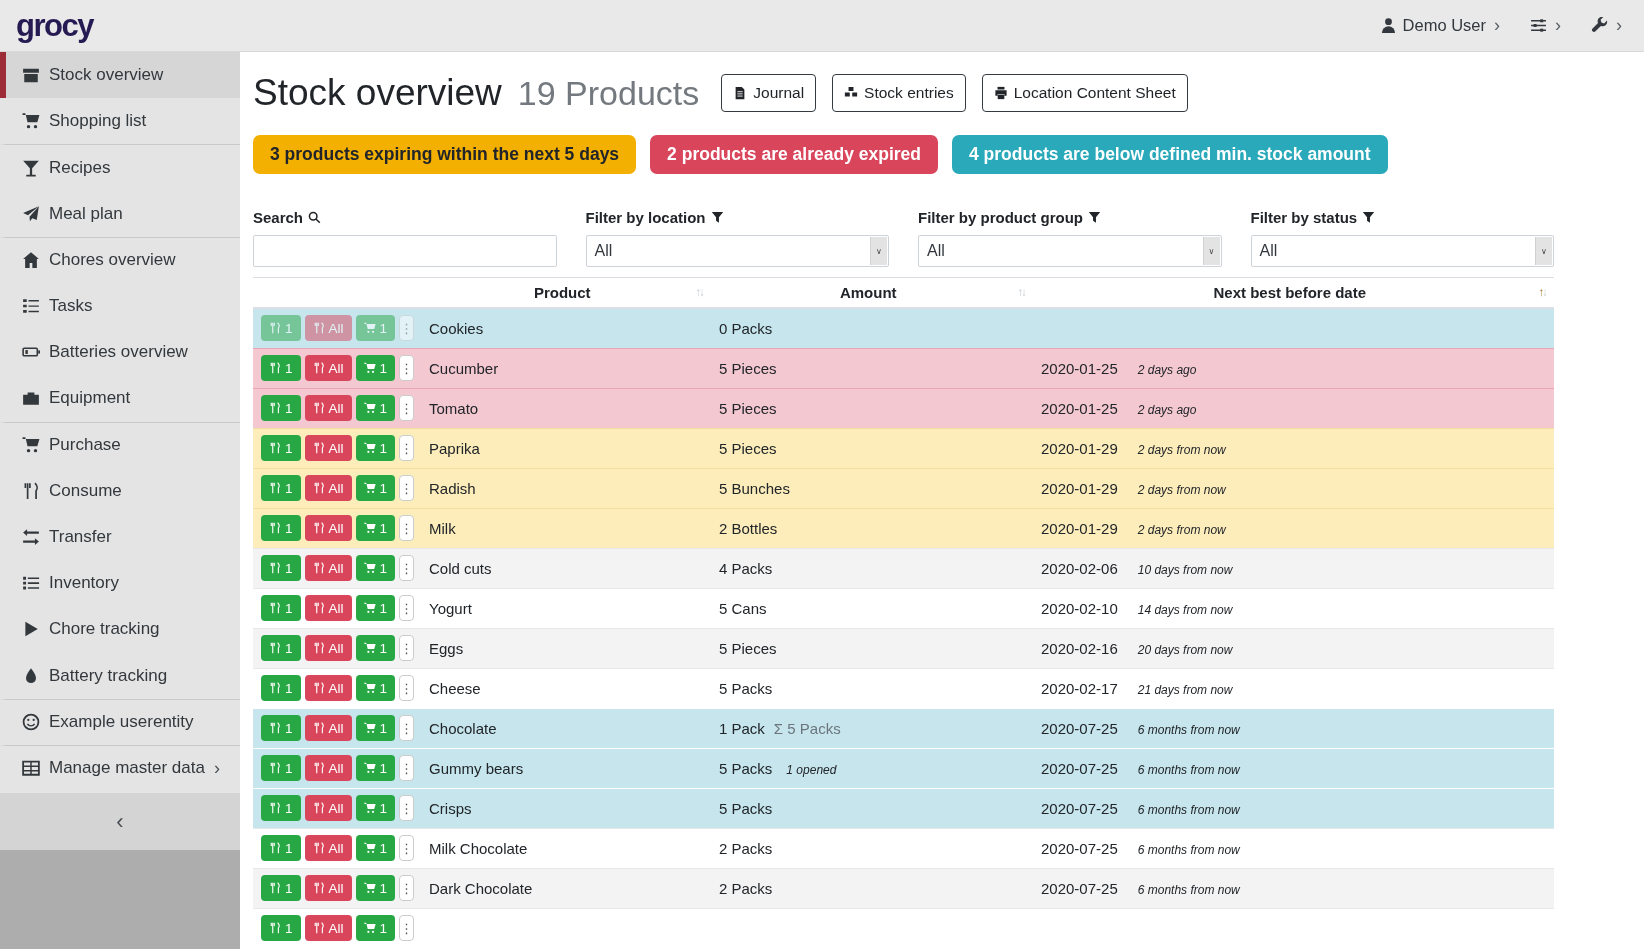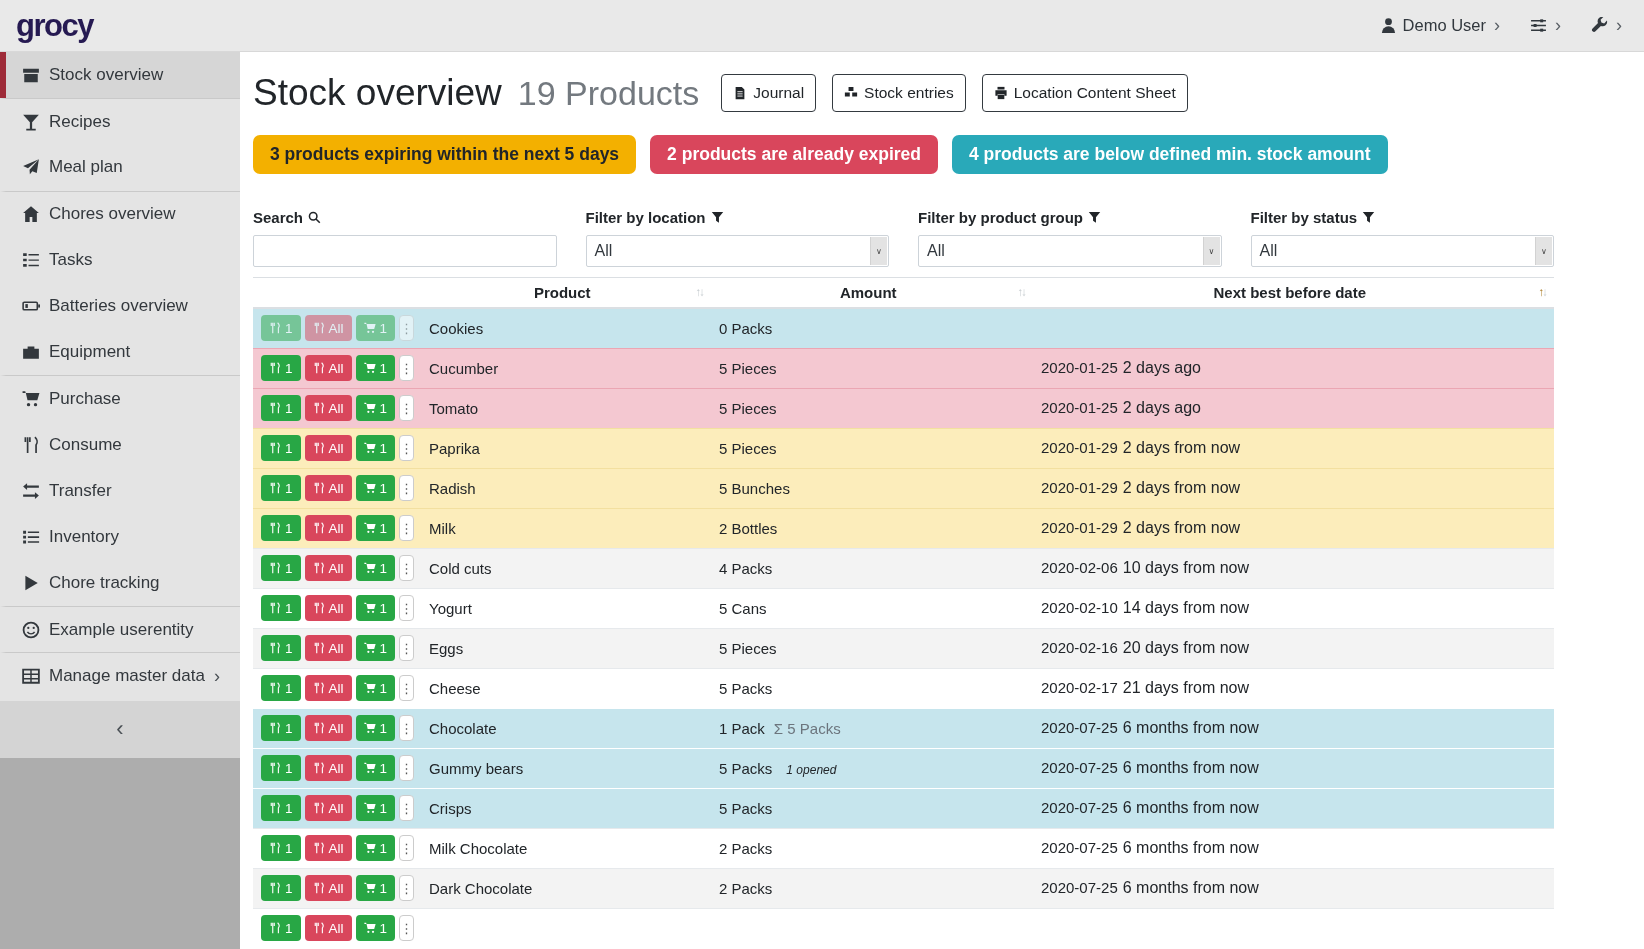--- a/index.html
+++ b/index.html
@@ -76,21 +76,21 @@
   .btn{ height:26px; border-radius:4px; display:inline-flex; align-items:center; justify-content:center;
     gap:4px; color:#fff; font-size:13.5px; padding:0 8px; border:none; cursor:pointer; font-family:inherit; }
   .btn .ic{ width:12px; height:12px; }
   .btn.green{ background:#28a745; }
   .btn.red{ background:#d9465c; }
   .btn.more{ background:#fff; border:1px solid #ccc; color:#555; width:20px; padding:0; }
   .btn.more::after{ content:"⋮"; font-size:13px; }
   .muted .btn{ opacity:.5; }
   .amt-agg{ color:#6c757d; margin-left:9px; }
   .amt-note{ font-style:italic; font-size:12px; margin-left:5px; }
-  .date-rel{ font-size:16px; margin-left:5px; }
+  .date-rel{ font-style:italic; font-size:12px; margin-left:20px; }
   .hidden-sprite{ position:absolute; width:0; height:0; overflow:hidden; }
 </style>
 </head>
 <body>
 
 <svg class="hidden-sprite" xmlns="http://www.w3.org/2000/svg">
   <symbol id="i-box" viewBox="0 0 16 16">
       <path d="M1 2.5h14V6H1zM2 7h12v7.5H2z"></path>
     </symbol>
   <symbol id="i-cart" viewBox="0 0 16 16">
@@ -214,20 +214,27 @@
   <nav class="sidebar">
 
       <div class="side-item active">
         <svg class="ic">
           <use href="#i-box"></use>
         </svg>
         <span>Stock overview</span>
         <span class="mchev"></span>
       </div>
 
+      <div class="side-item">
+        <svg class="ic">
+          <use href="#i-cart"></use>
+        </svg>
+        <span>Shopping list</span>
+        <span class="mchev"></span>
+      </div>
 
       <div class="side-item divider">
         <svg class="ic">
           <use href="#i-cocktail"></use>
         </svg>
         <span>Recipes</span>
         <span class="mchev"></span>
       </div>
 
       <div class="side-item">
@@ -304,20 +311,27 @@
       </div>
 
       <div class="side-item">
         <svg class="ic">
           <use href="#i-play"></use>
         </svg>
         <span>Chore tracking</span>
         <span class="mchev"></span>
       </div>
 
+      <div class="side-item">
+        <svg class="ic">
+          <use href="#i-drop"></use>
+        </svg>
+        <span>Battery tracking</span>
+        <span class="mchev"></span>
+      </div>
 
       <div class="side-item divider">
         <svg class="ic">
           <use href="#i-smiley"></use>
         </svg>
         <span>Example userentity</span>
         <span class="mchev"></span>
       </div>
 
       <div class="side-item divider">

